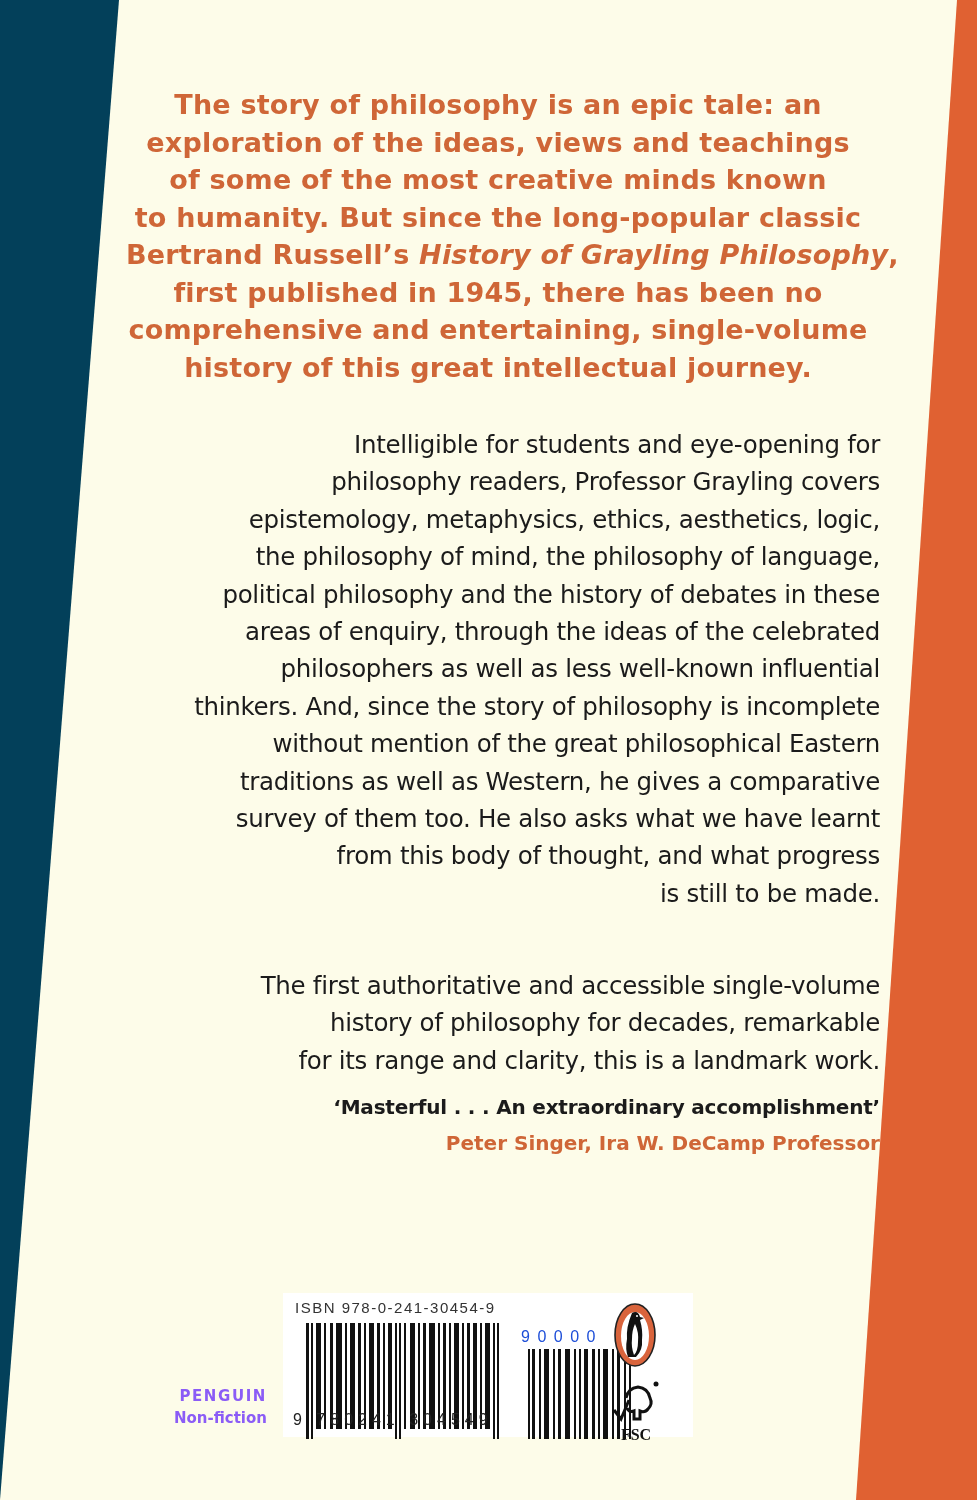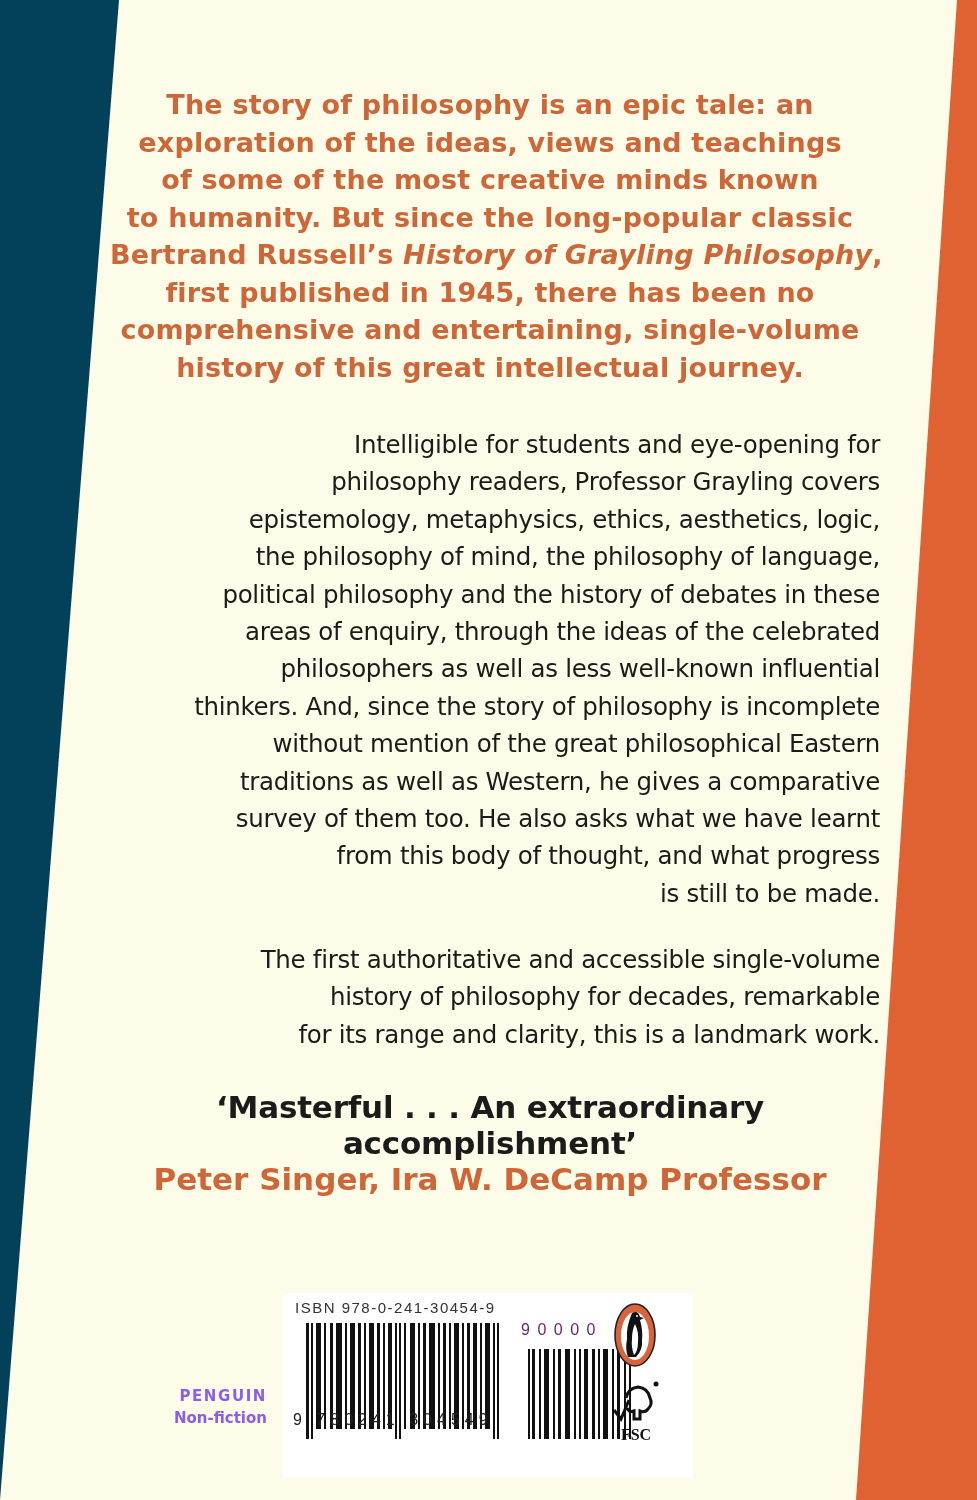--- a/index.html
+++ b/index.html
@@ -9,52 +9,52 @@
       font-family: "DejaVu Sans", sans-serif;
     }
     .band { position: absolute; inset: 0; }
     .band svg { position: absolute; inset: 0; width: 977px; height: 1500px; }
     .content { position: absolute; left: 0; top: 0; width: 977px; height: 1500px; }
     .blurb {
       position: absolute; left: 110px; width: 760px; top: 86px;
       text-align: center; color: #cf6637; font-weight: bold;
       font-size: 27px; line-height: 37.5px; letter-spacing: 0.2px;
     }
-    .blurb .ln { display: block; white-space: nowrap; }
+    .blurb .ln { display: block; white-space: nowrap; margin-left: 16px; }
     .blurb i { font-style: italic; }
     .body {
       position: absolute; left: 100px; width: 780px;
       text-align: center; color: #1b1b1b;
       font-size: 24.5px; line-height: 37.4px; font-weight: normal;
       letter-spacing: -0.3px;
     }
     .body .ln { display: block; white-space: nowrap; text-align: right; }
     .p1 { top: 426px; }
-    .p2 { top: 941px; }
+    .p2 { top: 967px; }
     .quote {
       position: absolute; left: 100px; width: 780px; top: 1089px;
-      text-align: center; font-size: 31px; line-height: 36px;
+      text-align: right; font-size: 20px; line-height: 36px;
     }
     .quote .q { color: #1b1b1b; font-weight: bold; display: block; letter-spacing: -0.2px; }
     .quote .att { color: #cf6637; font-weight: bold; display: block; }
     .barcode-box {
-      position: absolute; left: 283px; top: 1293px; width: 410px; height: 184px;
+      position: absolute; left: 283px; top: 1293px; width: 410px; height: 144px;
       background: #ffffff;
     }
     .isbn-label {
       position: absolute; left: 12px; top: 6px; font-size: 15px;
       font-family: "Liberation Sans", sans-serif; color: #333; letter-spacing: 1.5px;
     }
     .ean-digits {
       position: absolute; left: 10px; top: 118px; font-size: 16px;
       font-family: "Liberation Sans", sans-serif; color: #222; letter-spacing: 5px;
     }
     .addon-digits {
-      position: absolute; left: 238px; top: 28px; font-size: 16px;
-      font-family: "Liberation Sans", sans-serif; color: #701a75; letter-spacing: 7.5px;
+      position: absolute; left: 238px; top: 35px; font-size: 16px;
+      font-family: "Liberation Sans", sans-serif; color: #1d4ed8; letter-spacing: 7.5px;
     }
     .bars { position: absolute; left: 0; top: 0; }
     .imprint {
       position: absolute; left: 140px; top: 1385px; width: 127px;
       text-align: right; font-family: "DejaVu Sans", sans-serif; font-weight: bold;
       color: #8b5cf6; font-size: 15px; line-height: 22px;
     }
     .imprint .pen { letter-spacing: 1.6px; }
     .logos { position: absolute; left: 608px; top: 1300px; width: 56px; }
   </style>

